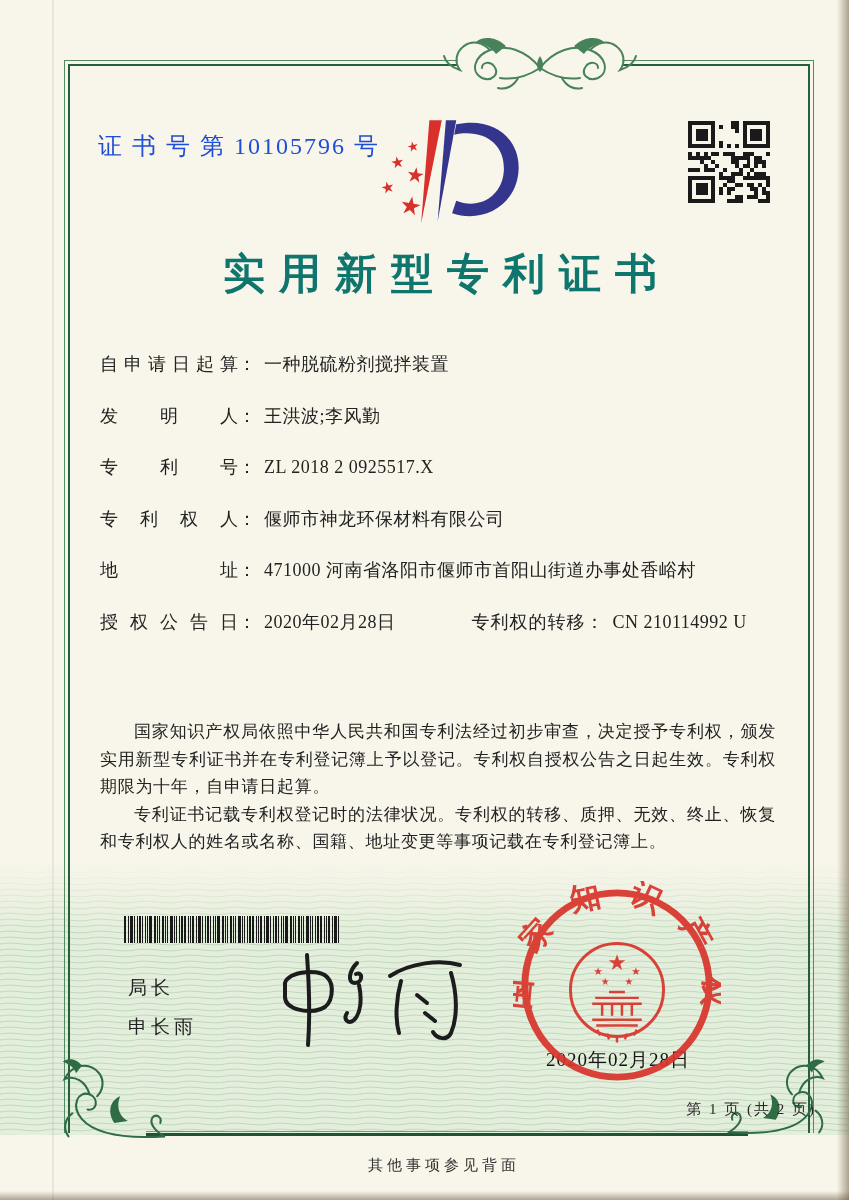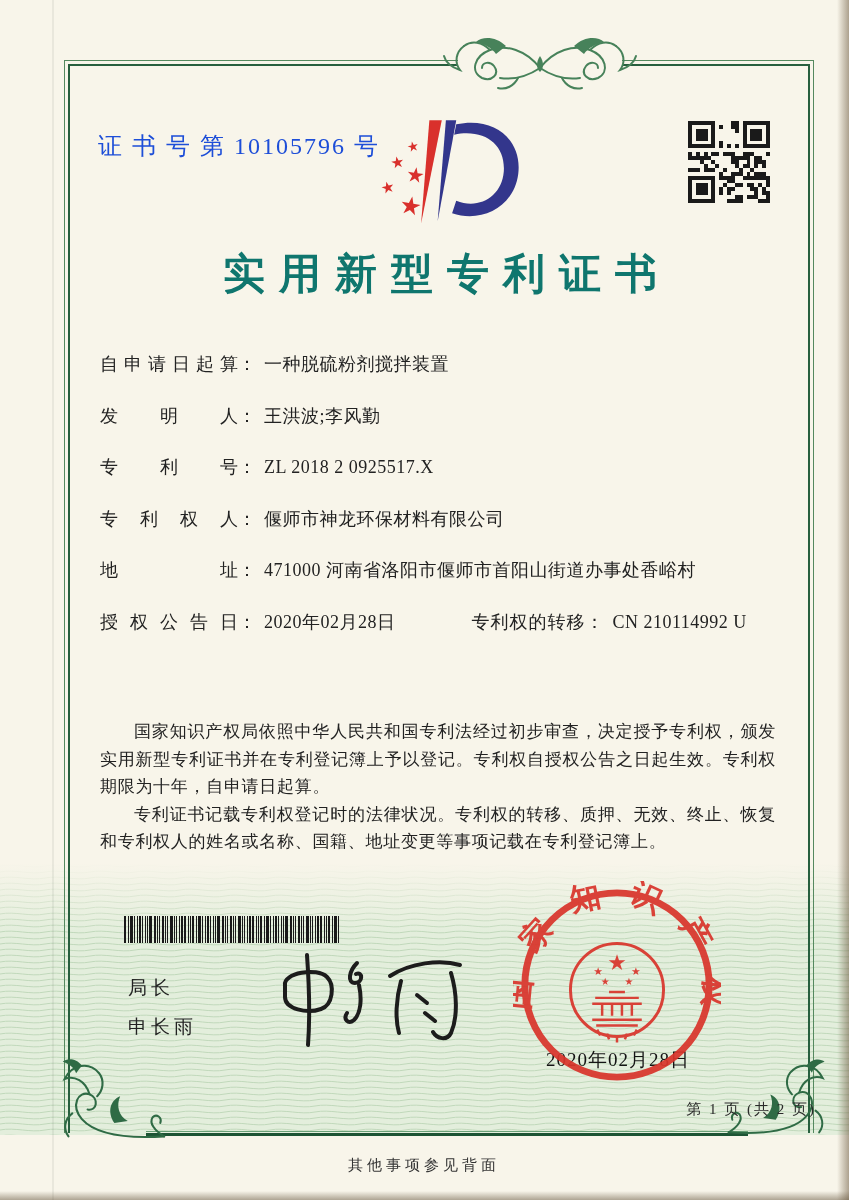--- a/index.html
+++ b/index.html
@@ -42,21 +42,21 @@
   .body-text p{text-indent:2em;}
   .barcode{position:absolute;left:124px;top:916px;width:218px;height:27px;}
   .director-title{position:absolute;left:128px;top:975px;font-size:19px;letter-spacing:4px;}
   .director-name{position:absolute;left:128px;top:1014px;font-size:19px;letter-spacing:4px;}
   .sign{position:absolute;left:255px;top:933px;width:220px;height:125px;}
   .seal{position:absolute;left:513px;top:881px;width:208px;height:208px;opacity:.93;}
   .seal-date{position:absolute;left:512px;top:1047px;width:212px;text-align:center;
     font-size:19px;letter-spacing:1px;color:#141414;}
   .page-info{position:absolute;left:64px;top:1100px;width:752px;text-align:right;
     font-size:15px;letter-spacing:2px;color:#2a2a2a;}
-  .back-note{position:absolute;left:48px;top:1156px;width:752px;text-align:center;
+  .back-note{position:absolute;left:68px;top:1156px;width:752px;text-align:center;
     font-size:15px;letter-spacing:4px;color:#333;}
 </style>
 </head>
 <body>
 
 <div class="paper">
 
   <svg class="band" viewBox="0 0 849 272" preserveAspectRatio="none">
     <defs>
       <pattern id="wv" width="90" height="6" patternUnits="userSpaceOnUse">

